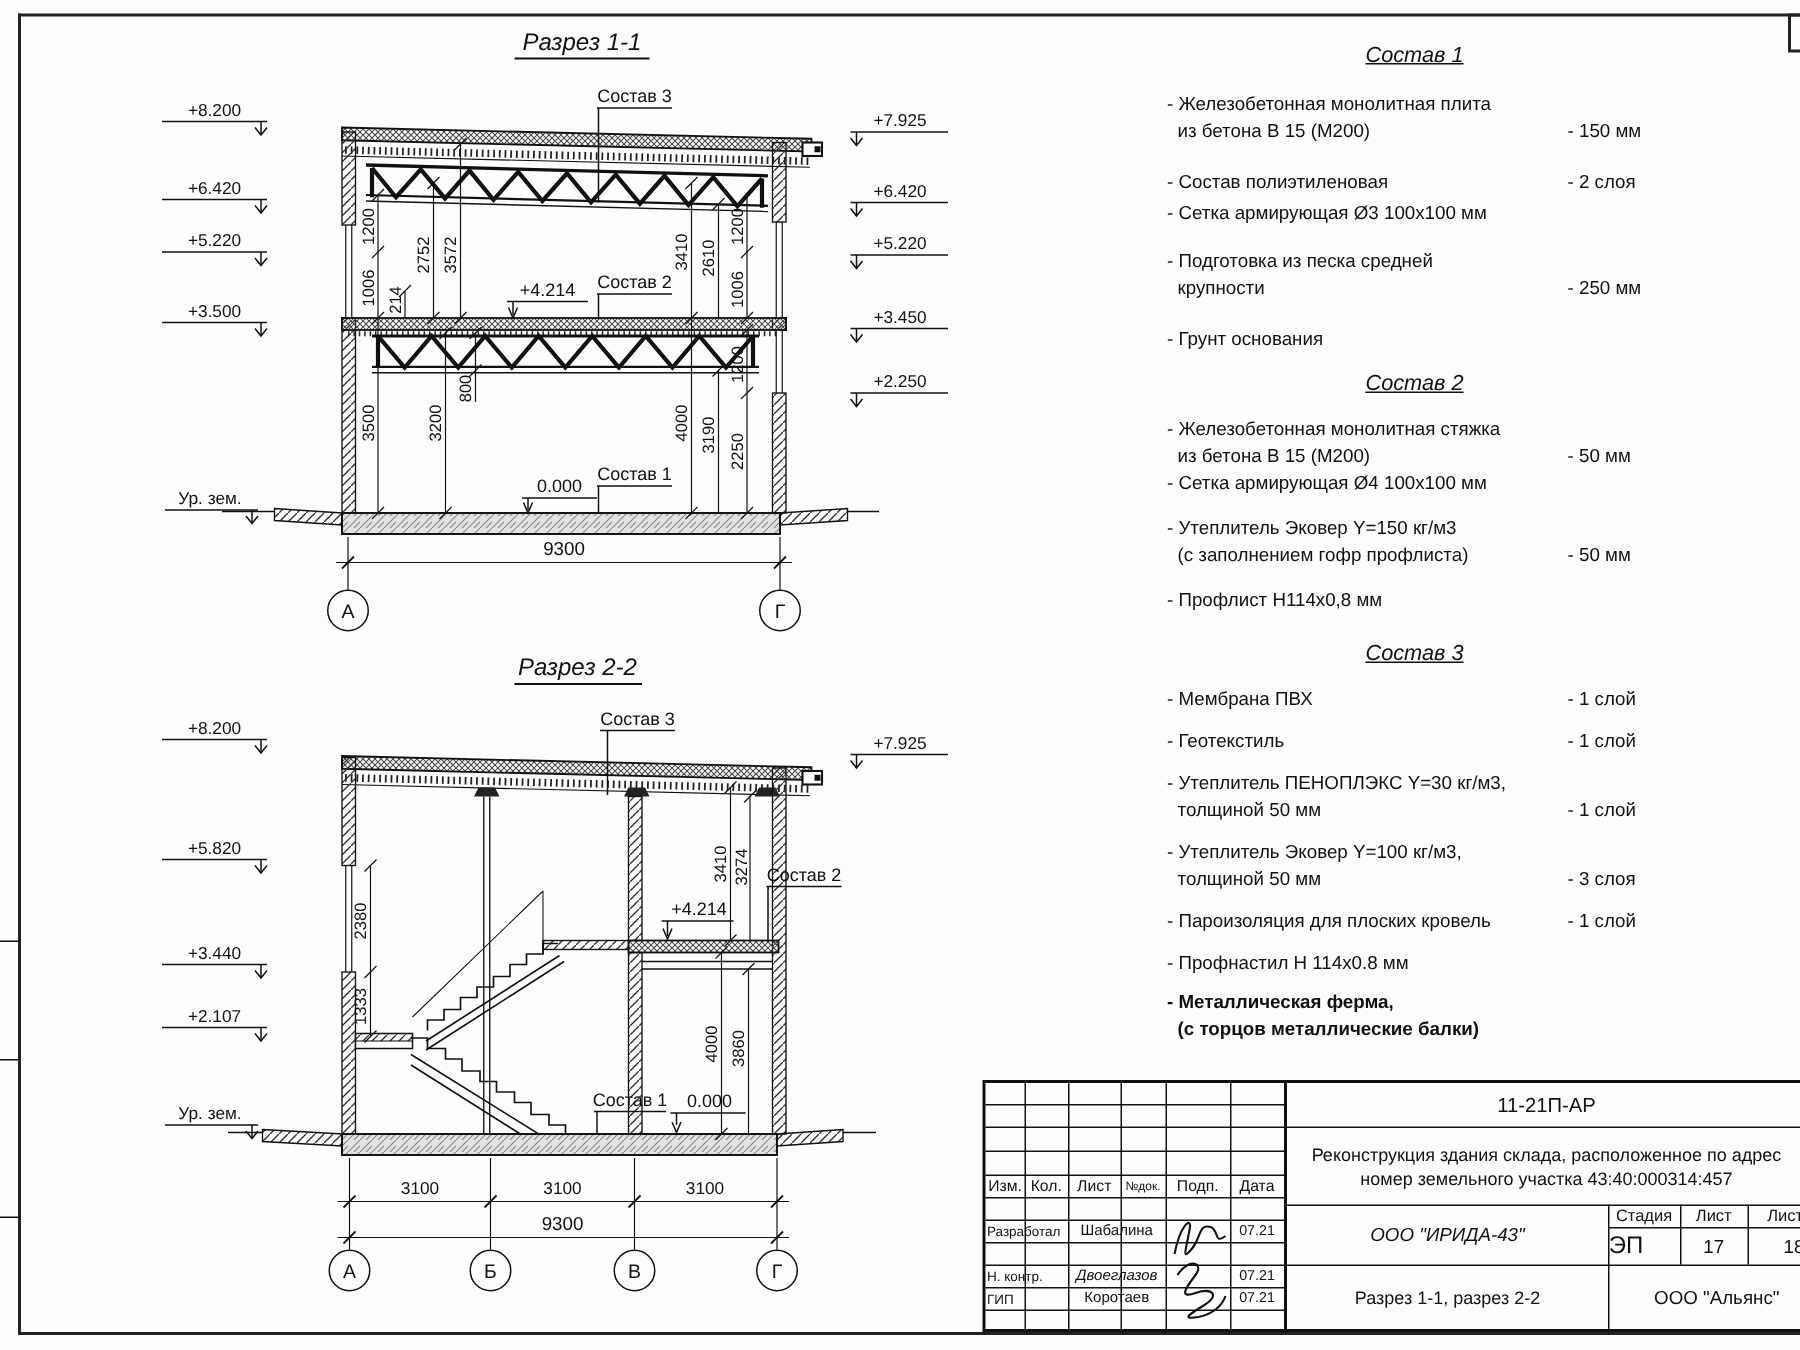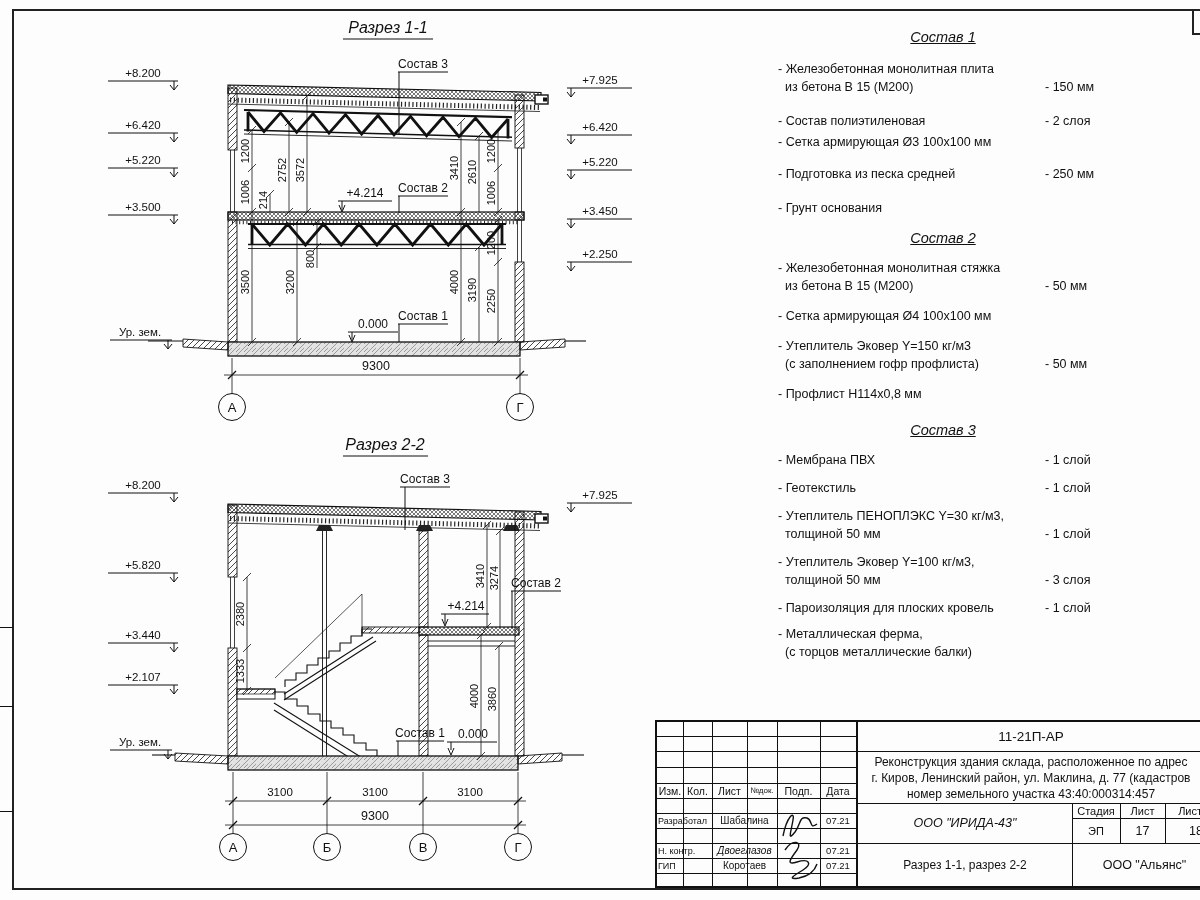--- a/index.html
+++ b/index.html
@@ -456,34 +456,34 @@
         <span class="ci-val">- 150 мм</span>
       </div>
     <div class="comp-item" style="margin-top:16px;">
         <div class="ci-text">- Состав полиэтиленовая</div>
         <span class="ci-val">-  2 слоя</span>
       </div>
     <div class="comp-item" style="margin-top:3px;">
         <div class="ci-text">- Сетка армирующая Ø3 100х100 мм</div>
       </div>
     <div class="comp-item" style="margin-top:14px;">
-        <div class="ci-text"><span>- Подготовка из песка средней</span></div>
+        <div class="ci-text"><span>- Подготовка из песка средней</span><div class="ci-l2">крупности</div></div>
         <span class="ci-val">- 250 мм</span>
       </div>
     <div class="comp-item" style="margin-top:16px;">
         <div class="ci-text">- Грунт основания</div>
       </div>
   </div>
   <div>
     <div class="comp-title" style="margin-top:12px;">Состав 2</div>
     <div class="comp-item" style="margin-top:12px;">
         <div class="ci-text"><span>- Железобетонная  монолитная стяжка</span><div class="ci-l2">из бетона В 15 (М200)</div></div>
         <span class="ci-val">- 50 мм</span>
       </div>
-    <div class="comp-item" style="margin-top:12px;">
+    <div class="comp-item" style="margin-top:0;">
         <div class="ci-text">- Сетка армирующая Ø4 100х100 мм</div>
       </div>
     <div class="comp-item" style="margin-top:12px;">
         <div class="ci-text"><span>- Утеплитель Эковер Y=150 кг/м3</span><div class="ci-l2">(с заполнением гофр профлиста)</div></div>
         <span class="ci-val">- 50 мм</span>
       </div>
     <div class="comp-item" style="margin-top:12px;">
         <div class="ci-text">- Профлист Н114х0,8 мм</div>
       </div>
   </div>
@@ -502,21 +502,24 @@
         <span class="ci-val">- 1 слой</span>
       </div>
     <div class="comp-item" style="margin-top:10px;">
         <div class="ci-text"><span>- Утеплитель Эковер Y=100 кг/м3,</span><div class="ci-l2">толщиной 50 мм</div></div>
         <span class="ci-val">- 3 слоя</span>
       </div>
     <div class="comp-item" style="margin-top:10px;">
         <div class="ci-text">- Пароизоляция для плоских кровель</div>
         <span class="ci-val">- 1 слой</span>
       </div>
-    <div class="comp-item" style="margin-top:8px;">
+    <div class="comp-item" style="margin-top:10px;">
+        <div class="ci-text">- Профнастил Н 114х0.8 мм</div>
+      </div>
+    <div class="comp-item" style="margin-top:8px;font-weight:bold;">
         <div class="ci-text"><span>- Металлическая ферма,</span><div class="ci-l2">(с торцов металлические балки)</div></div>
       </div>
   </div>
 </div>
 
 <div id="tb">
 
   <div class="hline" style="left:0;top:14px;width:199px;"></div>
   <div class="hline" style="left:0;top:29px;width:199px;"></div>
   <div class="hline" style="left:0;top:45px;width:199px;"></div>
@@ -562,25 +565,24 @@
   <svg class="abs" style="left:120px;top:84px;" width="43" height="40" viewBox="0 0 43 40">
     <path d="M6,30 C10,10 18,4 16,14 C14,26 10,36 18,26 C24,18 22,10 30,12 C36,14 32,24 40,18" stroke="#111" stroke-width="1.4" fill="none"></path>
   </svg>
   <svg class="abs" style="left:120px;top:114px;" width="43" height="48" viewBox="0 0 43 48">
     <path d="M8,14 C16,2 26,6 20,14 C14,22 8,30 20,26 C32,22 36,28 26,34 C16,40 10,44 22,42 C32,40 38,34 40,28" stroke="#111" stroke-width="1.4" fill="none"></path>
   </svg>
 
   <div class="cell" style="left:201px;top:0;width:346px;height:29px;font-size:13.5px;">11-21П-АР</div>
   <div class="cell" style="left:201px;top:31px;width:346px;height:50px;font-size:12px;line-height:16px;flex-direction:column;">
     <div>Реконструкция здания склада, расположенное по адрес</div>
-    <div>г. Киров, Ленинский район, ул. Маклина, д. 77 (кадастров</div>
     <div>номер земельного участка 43:40:000314:457</div>
   </div>
   <div class="cell" style="left:201px;top:81px;width:214px;height:40px;font-size:12.5px;font-style:italic;">ООО "ИРИДА-43"</div>
   <div class="cell" style="left:415px;top:81px;width:48px;height:15px;font-size:11px;">Стадия</div>
   <div class="cell" style="left:463px;top:81px;width:45px;height:15px;font-size:11px;">Лист</div>
   <div class="cell" style="left:508px;top:81px;width:62px;height:15px;font-size:11px;">Листов</div>
-  <div class="cell" style="left:415px;top:96px;width:48px;height:25px;font-size:11px;">ЭП</div>
+  <div class="cell" style="left:403px;top:96px;width:48px;height:25px;font-size:16px;">ЭП</div>
   <div class="cell" style="left:463px;top:96px;width:45px;height:25px;font-size:12.5px;">17</div>
   <div class="cell" style="left:508px;top:96px;width:62px;height:25px;font-size:12.5px;">18</div>
   <div class="cell" style="left:201px;top:121px;width:214px;height:43px;font-size:12px;">Разрез 1-1, разрез 2-2</div>
   <div class="cell" style="left:415px;top:121px;width:145px;height:43px;font-size:12.5px;">ООО "Альянс"</div>
 </div>
 
 </body></html>

